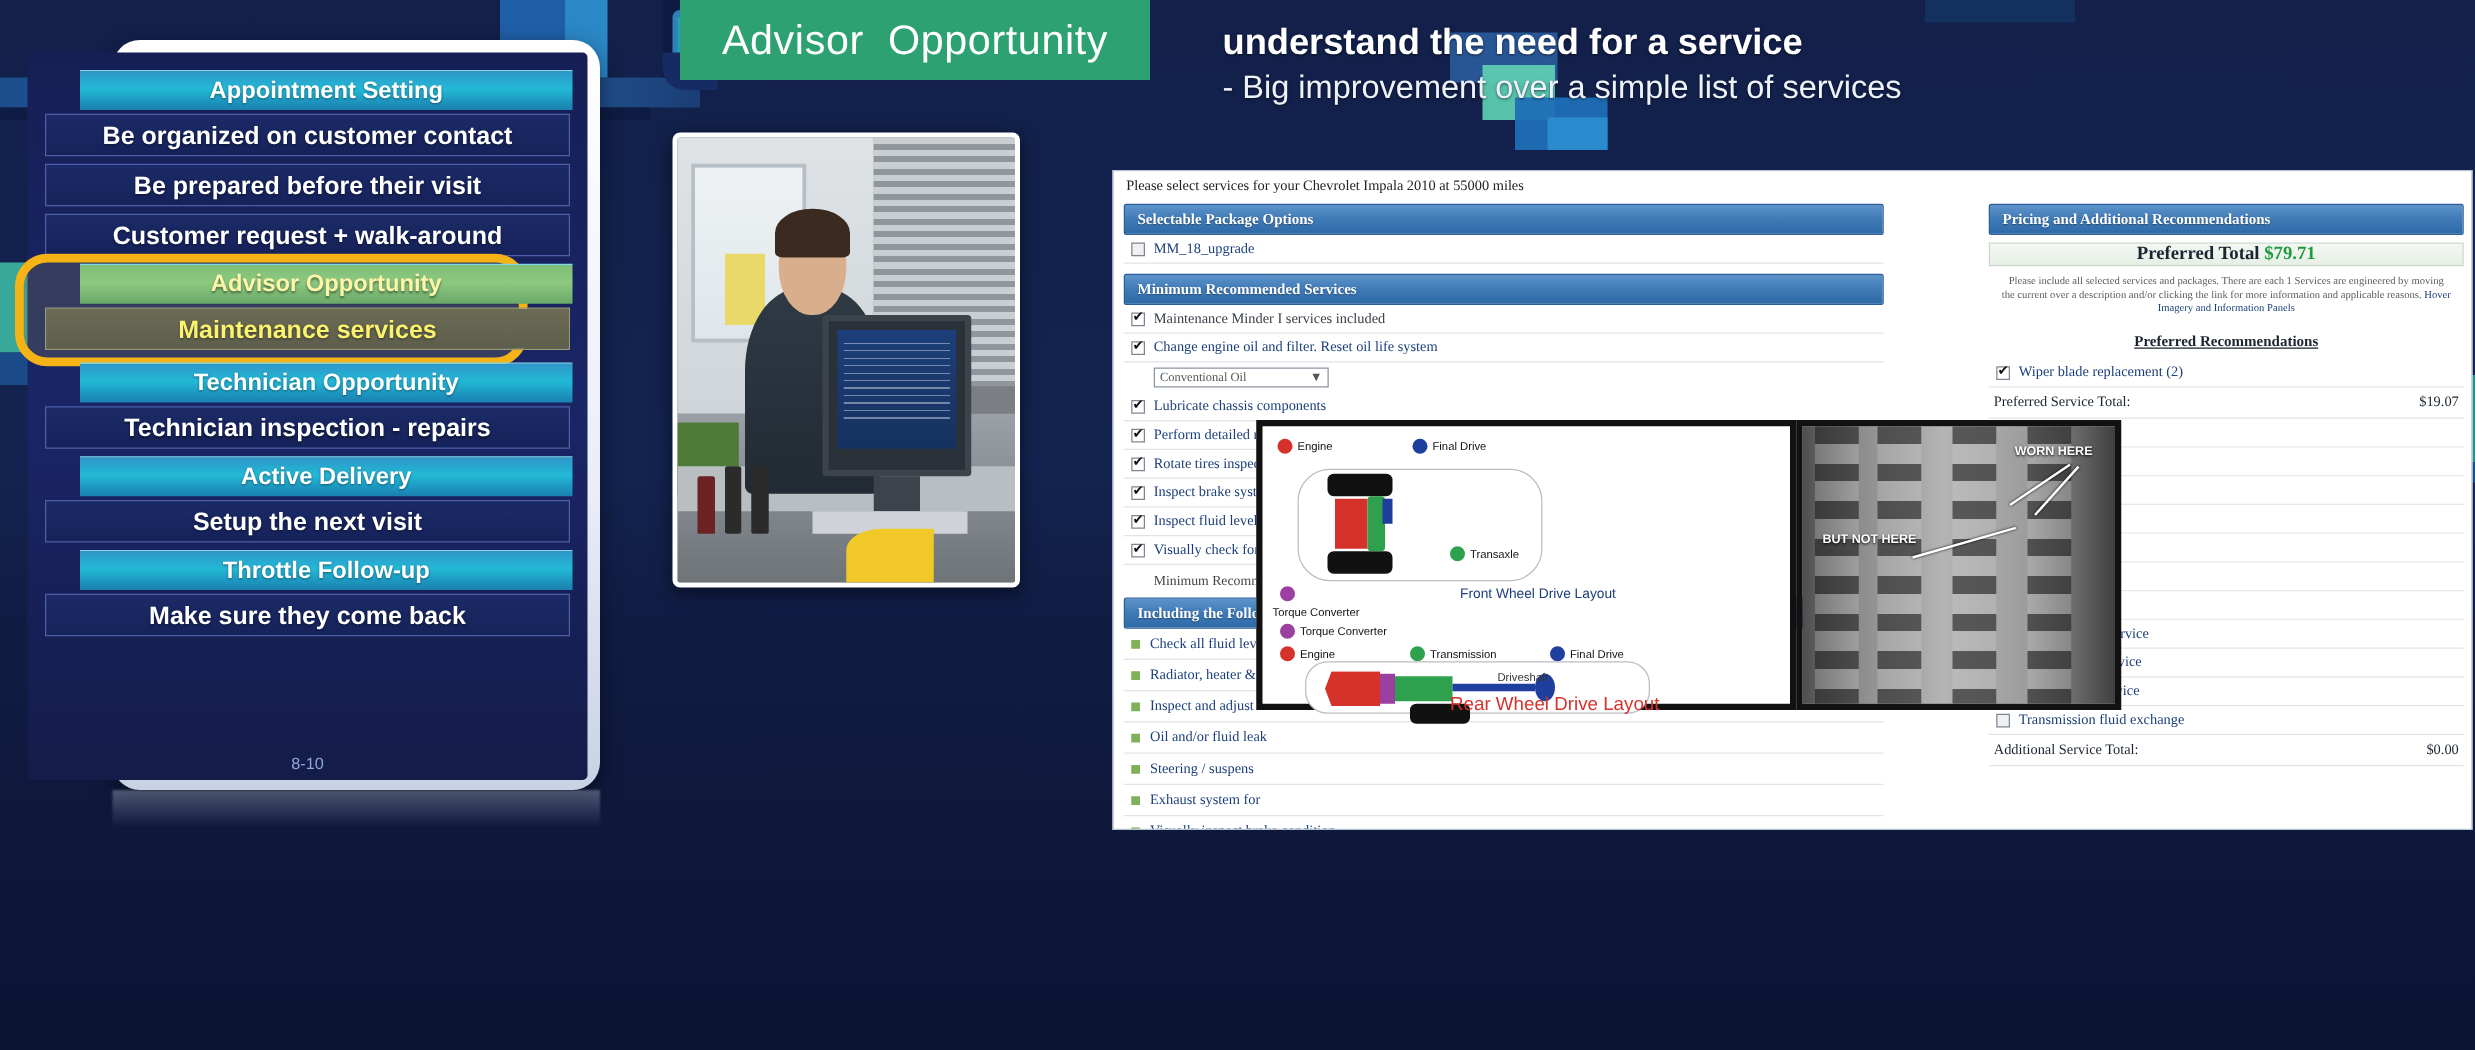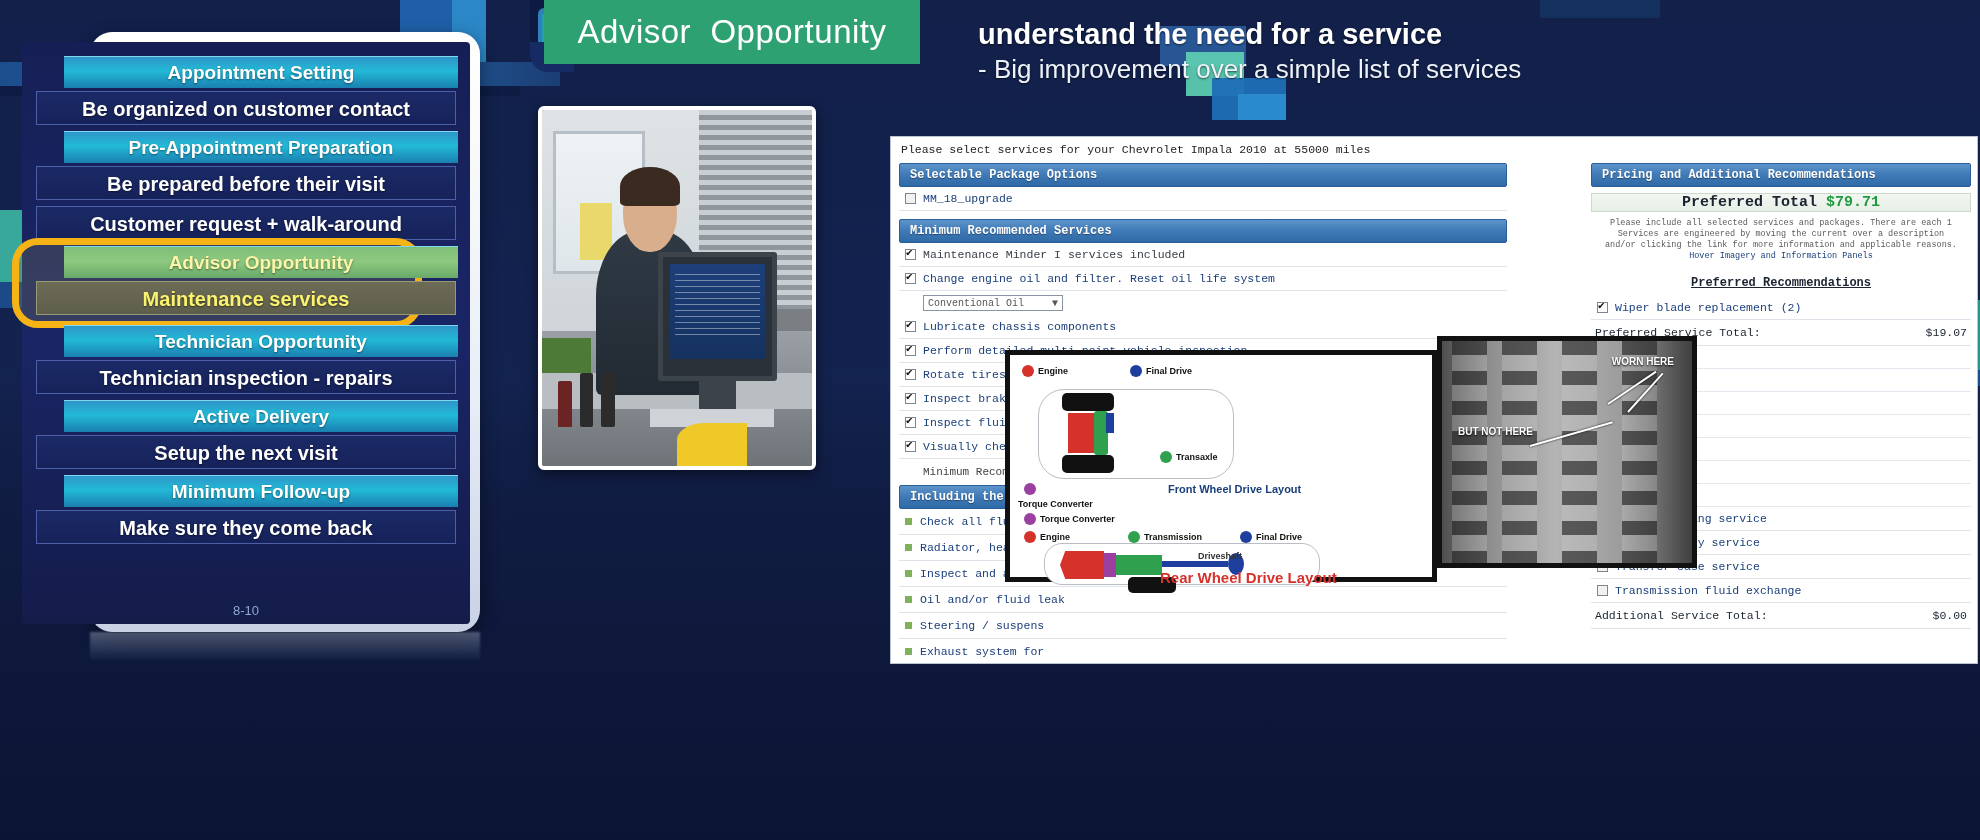--- a/index.html
+++ b/index.html
@@ -170,21 +170,21 @@
   .ph-bottle3{position:absolute;left:22%;top:74%;width:5%;height:15%;background:#2b2b2b;border-radius:2px;}
   .ph-yellowfloor{position:absolute;left:50%;top:88%;width:26%;height:12%;background:#f0c928;border-radius:40% 0 0 0;}
   .ph-greenpanel{position:absolute;left:0;top:64%;width:18%;height:16%;background:#4d7a36;}
 
   
   .appshot {
     position: absolute; left: 890px; top: 136px; width: 1088px; height: 528px;
     background: #ffffff;
     border: 1px solid #b9c3d2;
     overflow: hidden;
-    font-family: Liberation Mono, monospace;
+    font-family: Liberation Serif, serif;
     color: #20262e;
   }
   .app-prompt {
     position: absolute; left: 10px; top: 6px; font-size: 11.5px; color: #222;
   }
   .sec-head {
     background: linear-gradient(180deg,#5d93c9 0%, #3f7ab7 50%, #2f6aa8 100%);
     color: #ffffff; font-weight: bold; font-size: 12px;
     padding: 4px 10px; border: 1px solid #2a5e99; border-radius: 2px;
     text-shadow: 0 1px 1px rgba(0,0,0,.4);
@@ -234,22 +234,22 @@
     text-decoration: underline; padding: 8px 0 6px;
   }
   .money-row {
     display:flex; justify-content: space-between; align-items:center;
     font-size: 11.5px; color:#1b2430; padding: 6px 4px; border-bottom:1px solid #dfe3e9;
   }
   .spacer-rows div { height: 23px; border-bottom: 1px solid #e4e8ee; }
 
   
   .diagram {
-    position: absolute; left: 1005px; top: 350px; width: 432px; height: 232px;
-    background: #ffffff; border: 5px solid #111; font-weight: bold;
+    position: absolute; left: 1005px; top: 336px; width: 432px; height: 232px;
+    background: #ffffff; border: 5px solid #111;
   }
   .dg-label { position:absolute; font-size: 9px; color:#111; }
   .dg-dot { position:absolute; width:12px; height:12px; border-radius:50%; }
   .dg-car {
     position:absolute; border:1.5px solid #b9bec4; border-radius: 26px;
     background: #fff;
   }
   .dg-tire { position:absolute; background:#111; border-radius: 5px; }
   .dg-red { position:absolute; background:#d6322c; }
   .dg-green { position:absolute; background:#2fa14e; }
@@ -315,41 +315,40 @@
   </div>
 
   <div class="card-outer"></div>
   <div class="card-inner">
     <div class="steps" id="steps-container">
         <div class="step">
           <div class="hdr">Appointment Setting</div>
           <div class="sub">Be organized on customer contact</div>
         </div>
         <div class="step">
-          <div class="hdr">Pre-Appointment Preparation</div>
           <div class="sub">Be prepared before their visit</div>
         </div>
         <div class="step">
           <div class="sub">Customer request + walk-around</div>
         </div>
         <div class="step hl">
           <div class="ring"></div>
           <div class="hdr">Advisor Opportunity</div>
           <div class="sub">Maintenance services</div>
         </div>
         <div class="step">
           <div class="hdr">Technician Opportunity</div>
           <div class="sub">Technician inspection - repairs</div>
         </div>
         <div class="step">
           <div class="hdr">Active Delivery</div>
           <div class="sub">Setup the next visit</div>
         </div>
         <div class="step">
-          <div class="hdr">Minimum Follow-up</div>
+          <div class="hdr">Throttle Follow-up</div>
           <div class="sub">Make sure they come back</div>
         </div>
       </div>
     <div class="slide-num">8-10</div>
   </div>
   <div class="shadow-strip"></div>
 
   <div class="photo">
     <div class="ph-wallA"></div>
     <div class="ph-blinds"></div>

